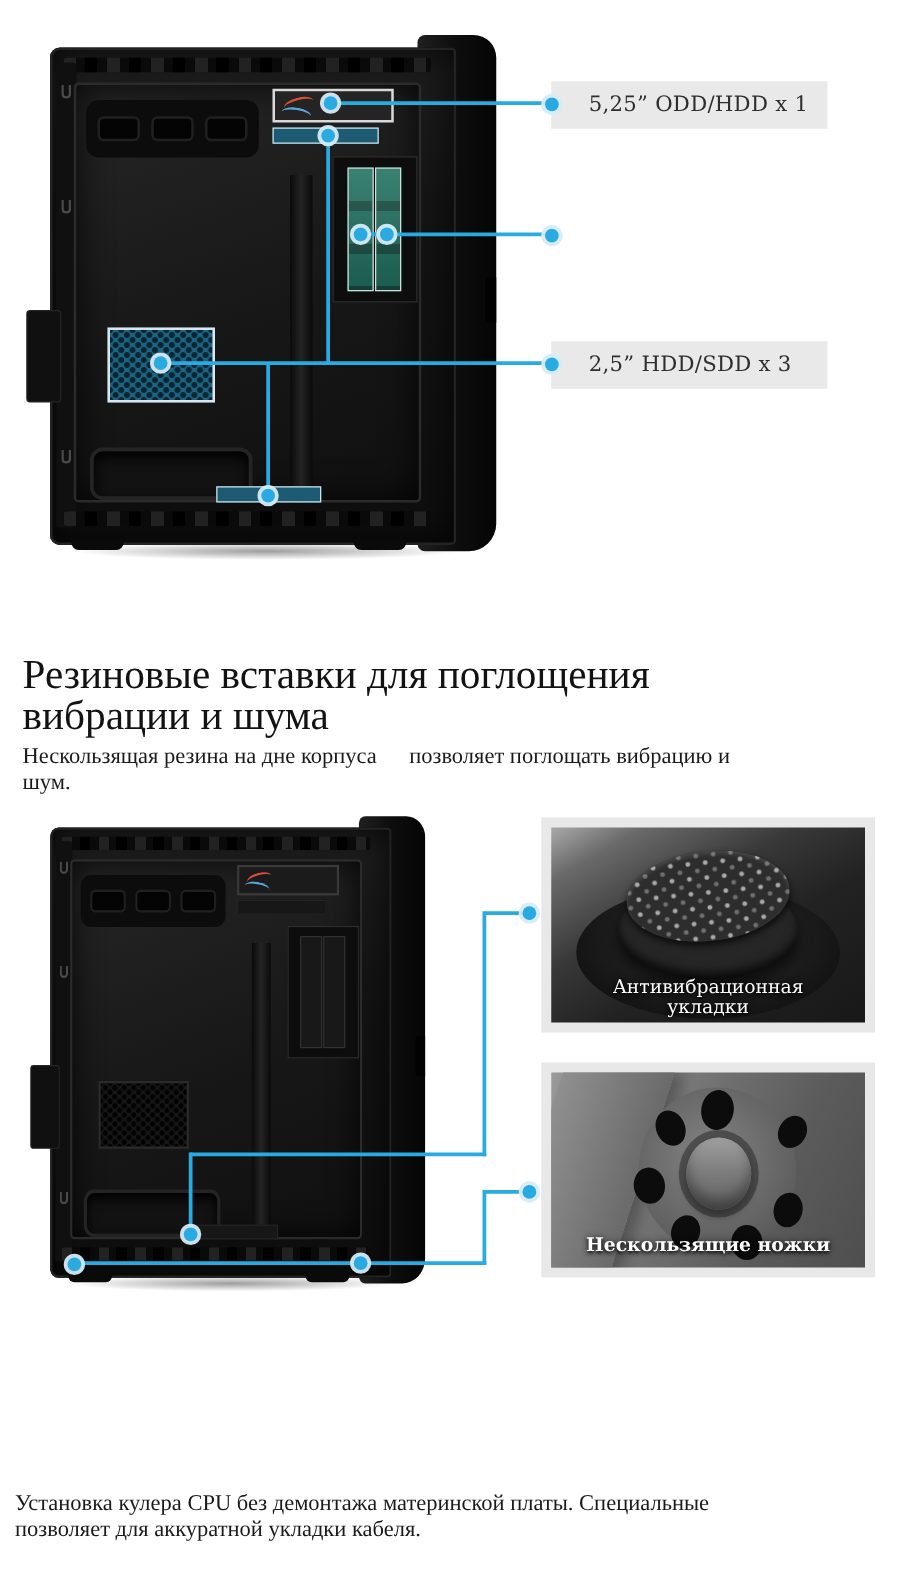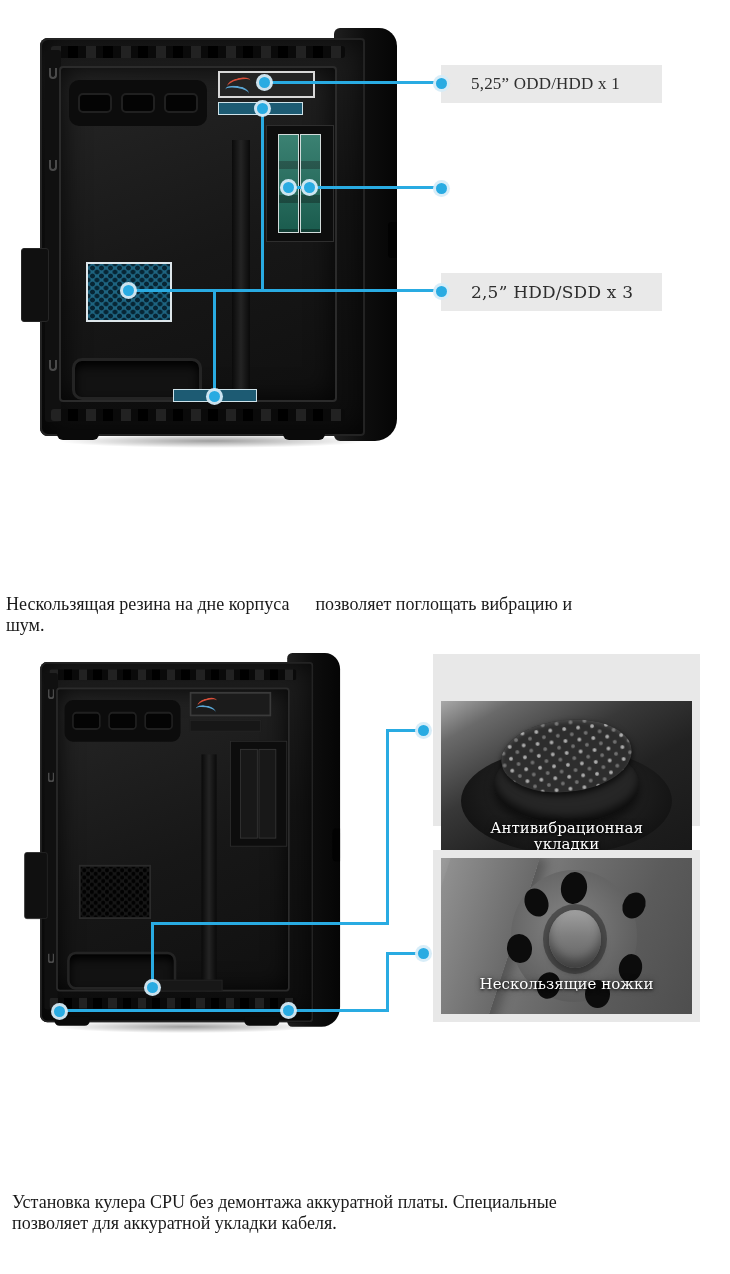--- a/index.html
+++ b/index.html
@@ -82,21 +82,21 @@
       box-shadow:0 0 0 3px rgba(214,236,248,.95);z-index:6;}
   .callout-label{position:absolute;left:441px;width:221px;height:38px;background:#e9e9e9;
       display:flex;align-items:center;z-index:4;
       font-family:"DejaVu Serif",serif;font-size:17px;color:#2e2e2e;letter-spacing:.2px;}
   .callout-label span{padding-left:30px;}
 
   
   .photo-card{position:absolute;left:433px;width:267px;height:172px;background:#e8e8e8;
       padding:8px;box-sizing:border-box;z-index:2;}
   .photo{position:relative;width:100%;height:100%;overflow:hidden;}
-  .photo-rubber{background:linear-gradient(150deg,#a9a9a9 0%,#6a6a6a 14%,#383838 38%,#222 60%,#181818 100%);margin-top:39px;}
+  .photo-rubber{background:linear-gradient(150deg,#a9a9a9 0%,#6a6a6a 14%,#383838 38%,#222 60%,#181818 100%);}
   .rub-base{position:absolute;left:8%;top:30%;width:84%;height:68%;border-radius:50%;
       background:radial-gradient(ellipse at 50% 40%,#323232,#131313 75%);}
   .rub-pad{position:absolute;left:21%;top:28%;width:58%;height:50%;border-radius:50%;background:#262626;
       box-shadow:0 6px 10px rgba(0,0,0,.6), inset 0 -6px 8px rgba(0,0,0,.7);}
   .rub-top{position:absolute;left:24%;top:12%;width:52%;height:46%;border-radius:50%;
       background-color:#2d2d2d;
       background-image:radial-gradient(circle,#ababab 1.3px,rgba(0,0,0,0) 2.4px),
                        radial-gradient(circle,#707070 1.3px,rgba(0,0,0,0) 2.4px);
       background-size:14px 12px;background-position:3px 3px,10px 9px;
       transform:rotate(-6deg);
@@ -171,28 +171,32 @@
   <div class="dot" style="left:259px;top:77px;"></div>
   <div class="dot" style="left:436px;top:78px;"></div>
   <div class="dot" style="left:283px;top:182px;"></div>
   <div class="dot" style="left:304px;top:182px;"></div>
   <div class="dot" style="left:436px;top:183px;"></div>
   <div class="dot" style="left:123px;top:285px;"></div>
   <div class="dot" style="left:436px;top:286px;"></div>
   <div class="dot" style="left:257px;top:103px;"></div>
   <div class="dot" style="left:209px;top:391px;"></div>
 
-  <div class="callout-label" style="top:65px;font-family:Liberation Serif, serif;">
+  <div class="callout-label" style="top:65px;">
     <span>5,25” ODD/HDD x 1</span>
   </div>
   <div class="callout-label" style="top:273px;">
     <span>2,5” HDD/SDD x 3</span>
   </div>
 
-  <div class="bodytext" style="left:6px;top:594px;">
+  <div class="heading" style="left:18px;top:524px;">
+    <div>Резиновые вставки для поглощения</div>
+    <div>вибрации и шума</div>
+  </div>
+  <div class="bodytext" style="left:18px;top:594px;">
     <div><span>Нескользящая резина на дне корпуса</span><span class="gap-spacer"></span><span>позволяет поглощать вибрацию и</span></div>
     <div>шум.</div>
   </div>
 
   <div class="case case--plain" style="left:36px;top:653px;transform:scale(0.84,0.905);transform-origin:0 0;">
     <div class="case-shadow"></div>
     <div class="bezel"></div>
     <div class="shell"></div>
     <div class="rail rail-top"></div>
     <div class="rail-left">
@@ -242,37 +246,37 @@
       <div class="feet-seam"></div>
       <div class="boss"></div>
       <div class="hole" style="left:120px;top:14px;width:26px;height:32px;transform:rotate(10deg);"></div>
       <div class="hole" style="left:84px;top:30px;width:23px;height:29px;transform:rotate(-24deg);"></div>
       <div class="hole" style="left:66px;top:76px;width:25px;height:29px;transform:rotate(-8deg);"></div>
       <div class="hole" style="left:96px;top:114px;width:23px;height:27px;transform:rotate(18deg);"></div>
       <div class="hole" style="left:144px;top:122px;width:25px;height:28px;"></div>
       <div class="hole" style="left:178px;top:96px;width:23px;height:28px;transform:rotate(14deg);"></div>
       <div class="hole" style="left:182px;top:34px;width:22px;height:27px;transform:rotate(30deg);"></div>
       <div class="stub" style="left:108px;top:52px;width:52px;height:58px;"></div>
-      <div class="photo-caption" style="bottom:22px;">
+      <div class="photo-caption" style="bottom:10px;font-weight:bold;">
         <div>Нескользящие ножки</div>
       </div>
     </div>
   </div>
 
   <div class="hline" style="left:388px;top:729px;width:38px;"></div>
   <div class="vline" style="left:386px;top:729px;height:196px;"></div>
   <div class="hline" style="left:152px;top:922px;width:237px;"></div>
   <div class="vline" style="left:151px;top:922px;height:68px;"></div>
   <div class="hline" style="left:388px;top:952px;width:38px;"></div>
   <div class="vline" style="left:386px;top:952px;height:60px;"></div>
   <div class="hline" style="left:59px;top:1009px;width:330px;"></div>
   <div class="dot" style="left:418px;top:725px;"></div>
   <div class="dot" style="left:147px;top:982px;"></div>
   <div class="dot" style="left:418px;top:948px;"></div>
   <div class="dot" style="left:54px;top:1006px;"></div>
   <div class="dot" style="left:283px;top:1005px;"></div>
 
   <div class="bodytext" style="left:12px;top:1192px;">
-    <div>Установка кулера CPU без демонтажа аккуратной платы. Специальные</div>
+    <div>Установка кулера CPU без демонтажа материнской платы. Специальные</div>
     <div>позволяет для аккуратной укладки кабеля.</div>
   </div>
 
 </div>
 
 </body></html>

